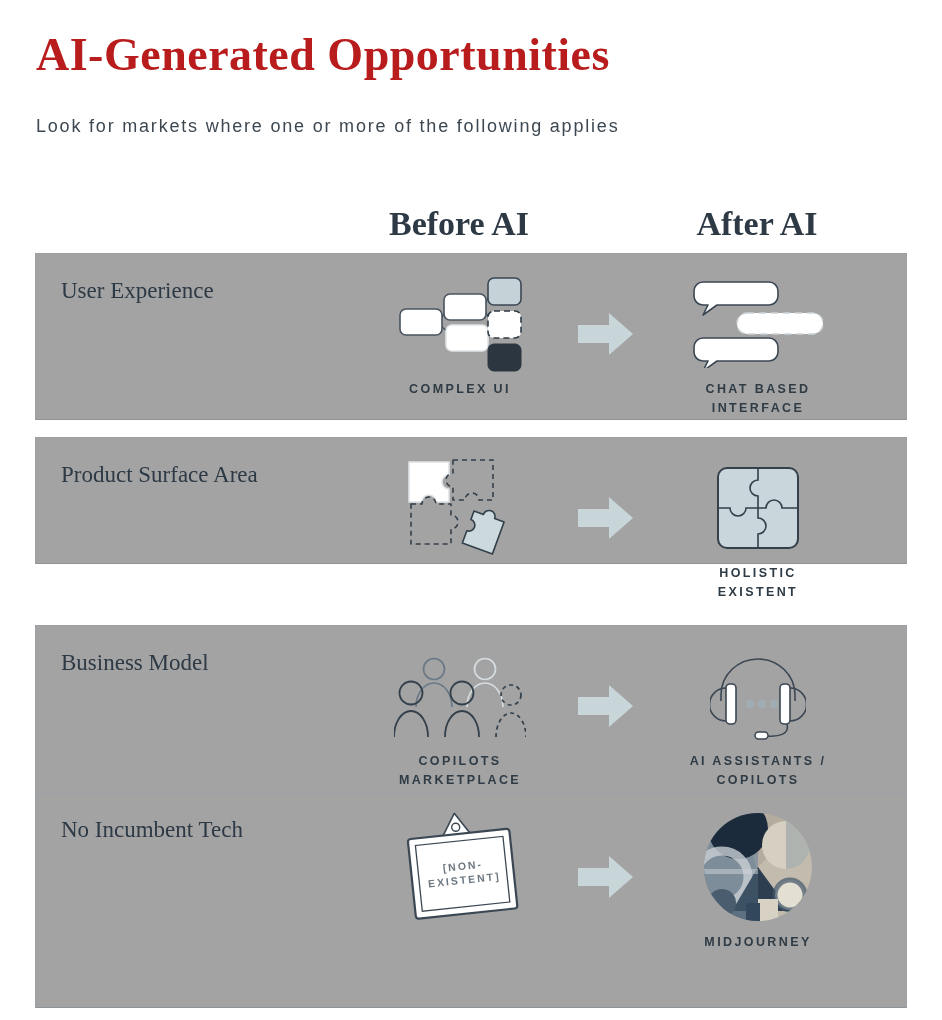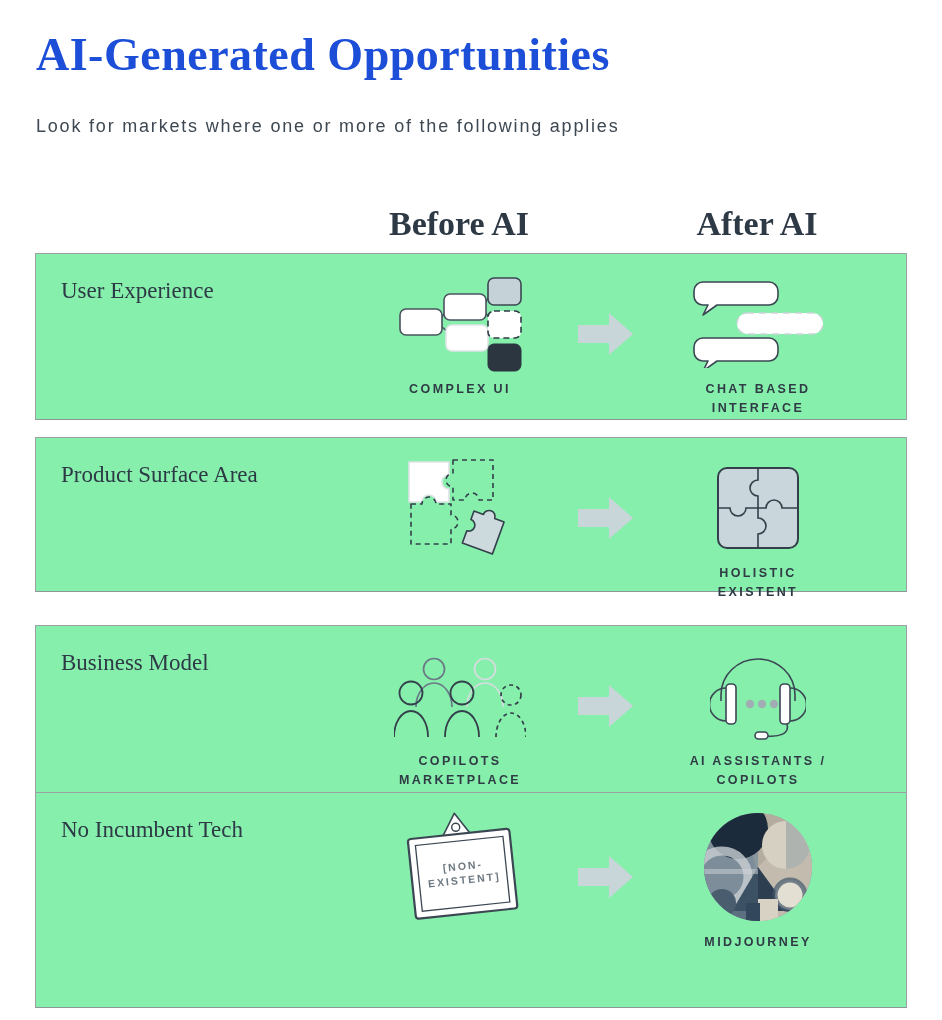--- a/index.html
+++ b/index.html
@@ -3,38 +3,38 @@
 <meta charset="utf-8">
 <style>
   html,body{margin:0;padding:0;}
   body{
     width:942px;height:1020px;background:#ffffff;position:relative;
     font-family:"Liberation Sans",sans-serif;color:#2d3945;overflow:hidden;
   }
   .title{
     position:absolute;left:36px;top:28px;
     font-family:"Liberation Serif",serif;font-weight:700;
-    font-size:46px;letter-spacing:.5px;color:#1d4ed8;
+    font-size:46px;letter-spacing:.5px;color:#b91c1c;
   }
   .subtitle{
     position:absolute;left:36px;top:116px;
     font-size:18px;letter-spacing:1.8px;color:#3d4852;font-weight:400;
   }
   .col-header{
     position:absolute;top:205px;transform:translateX(-50%);
     font-family:"Liberation Serif",serif;font-weight:700;font-size:34px;color:#2d3945;
   }
   .col-header.before{left:459px;}
   .col-header.after{left:757px;}
   .row{
     position:absolute;left:35px;width:872px;box-sizing:border-box;
-    background:#86efac;border:1.5px solid #9ba1a6;border-bottom-color:#8d949a;
+    background:#a3a3a3;border:1.5px solid #9ba1a6;border-bottom-color:#8d949a;
   }
   .row1{top:253px;height:167px;}
-  .row2{top:437px;height:155px;}
+  .row2{top:437px;height:127px;}
   .row3{top:625px;height:204px;}
   .row4{top:792px;height:216px;}
   .row-label{
     position:absolute;left:25px;top:24px;
     font-family:"Liberation Serif",serif;font-size:23px;color:#2d3945;
   }
   .cell{
     position:absolute;transform:translateX(-50%);top:18px;width:280px;
     display:flex;flex-direction:column;align-items:center;
   }

